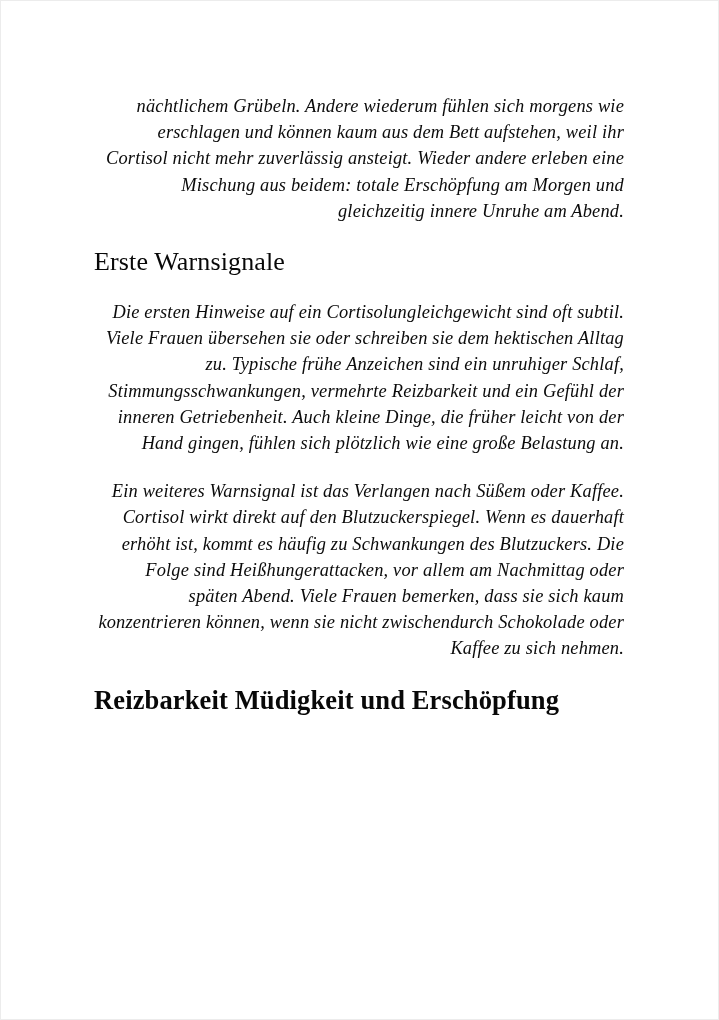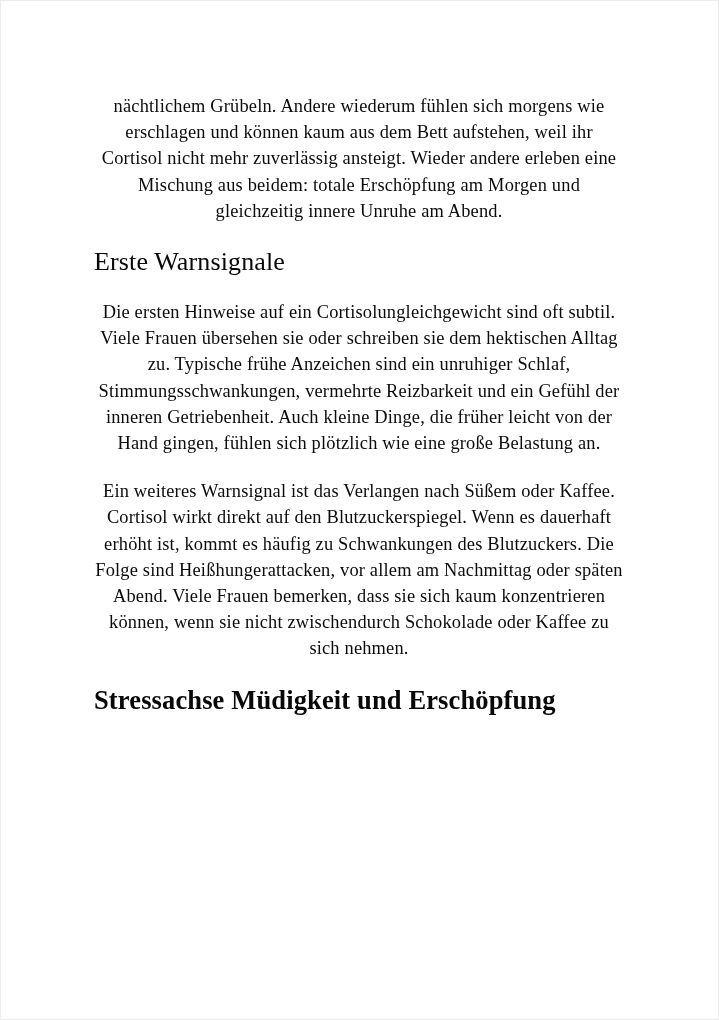--- a/index.html
+++ b/index.html
@@ -30,23 +30,24 @@
     left: 93px;
     top: 92px;
     width: 530px;
   }
 
   p.para {
     margin: 0 0 22px 0;
     font-size: 18.4px;
     line-height: 26.2px;
     color: #0b0b0b;
-    text-align: center;
+    text-align: right;
     font-weight: normal;
     letter-spacing: 0.01em;
+    font-style: italic;
   }
 
   h2.section-heading {
     margin: 22px 0 21px 0;
     font-size: 26px;
     line-height: 32px;
     font-weight: normal;
     color: #080808;
     letter-spacing: 0.005em;
   }
@@ -73,16 +74,16 @@
 
     <p class="para">nächtlichem Grübeln. Andere wiederum fühlen sich morgens wie erschlagen und können kaum aus dem Bett aufstehen, weil ihr Cortisol nicht mehr zuverlässig ansteigt. Wieder andere erleben eine Mischung aus beidem: totale Erschöpfung am Morgen und gleichzeitig innere Unruhe am Abend.</p>
 
     <h2 class="section-heading heading-top-gap">Erste Warnsignale</h2>
 
     <p class="para">Die ersten Hinweise auf ein Cortisolungleichgewicht sind oft subtil. Viele Frauen übersehen sie oder schreiben sie dem hektischen Alltag zu. Typische frühe Anzeichen sind ein unruhiger Schlaf, Stimmungsschwankungen, vermehrte Reizbarkeit und ein Gefühl der inneren Getriebenheit. Auch kleine Dinge, die früher leicht von der Hand gingen, fühlen sich plötzlich wie eine große Belastung an.</p>
 
     <p class="para">Ein weiteres Warnsignal ist das Verlangen nach Süßem oder Kaffee. Cortisol wirkt direkt auf den Blutzuckerspiegel. Wenn es dauerhaft erhöht ist, kommt es häufig zu Schwankungen des Blutzuckers. Die Folge sind Heißhungerattacken, vor allem am Nachmittag oder späten Abend. Viele Frauen bemerken, dass sie sich kaum konzentrieren können, wenn sie nicht zwischendurch Schokolade oder Kaffee zu sich nehmen.</p>
 
 
-    <h2 class="section-heading strong heading-bottom-gap">Stressachse Müdigkeit und Erschöpfung</h2>
+    <h2 class="section-heading strong heading-bottom-gap">Reizbarkeit Müdigkeit und Erschöpfung</h2>
 
   </div>
 </div>
 
 </body></html>

